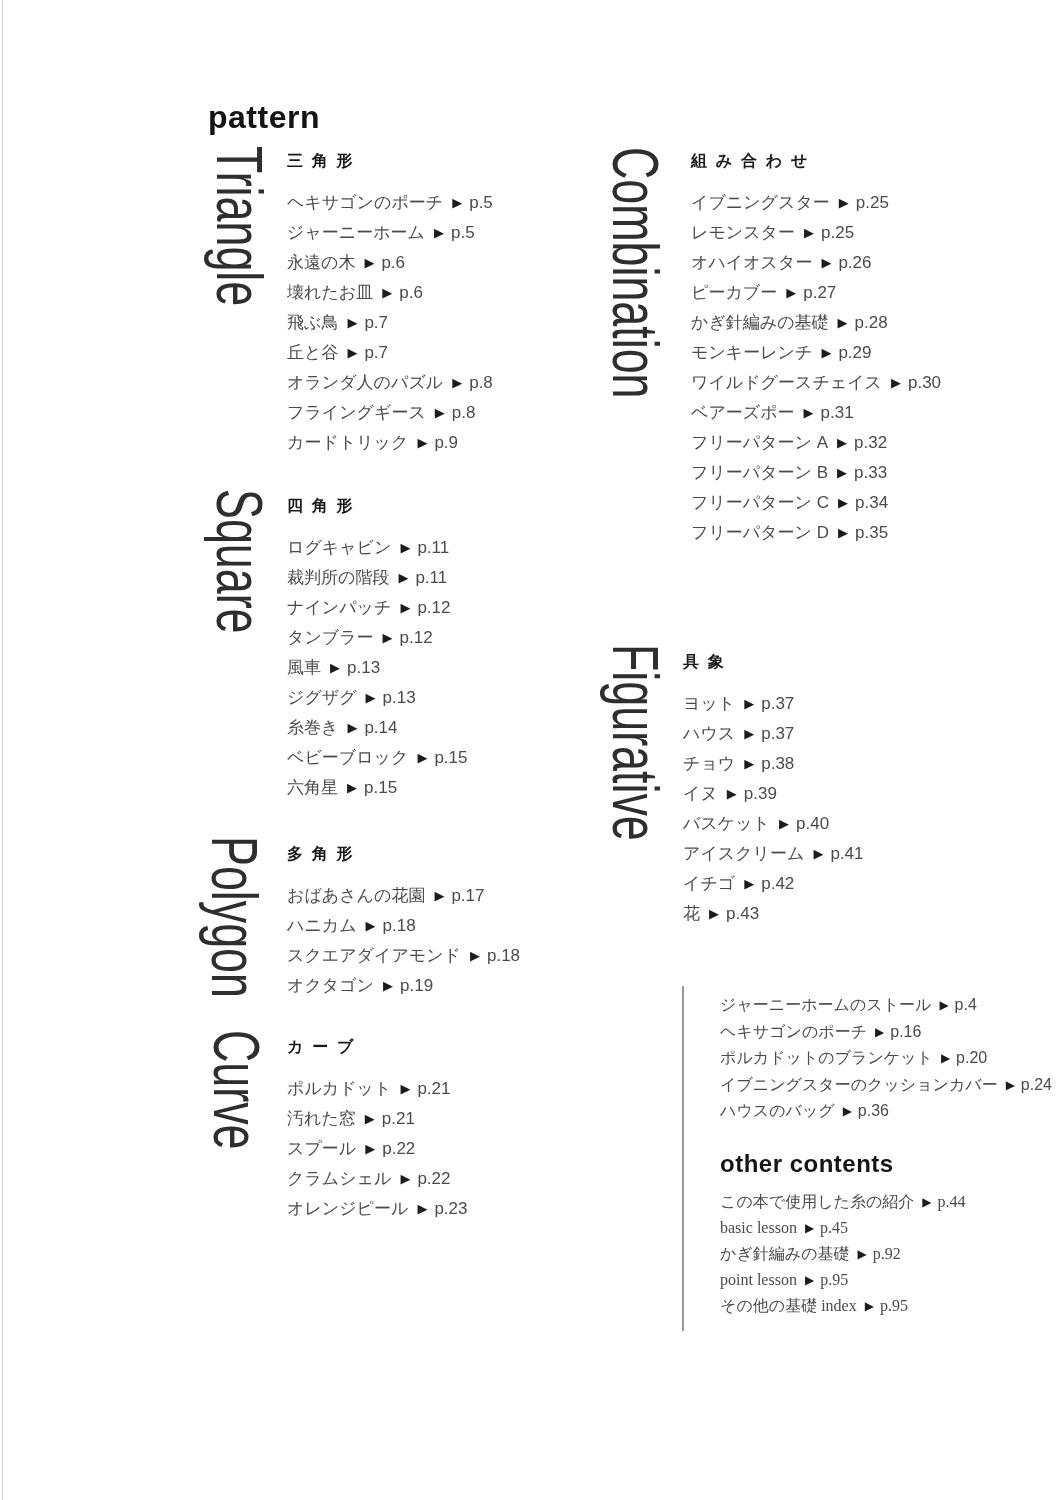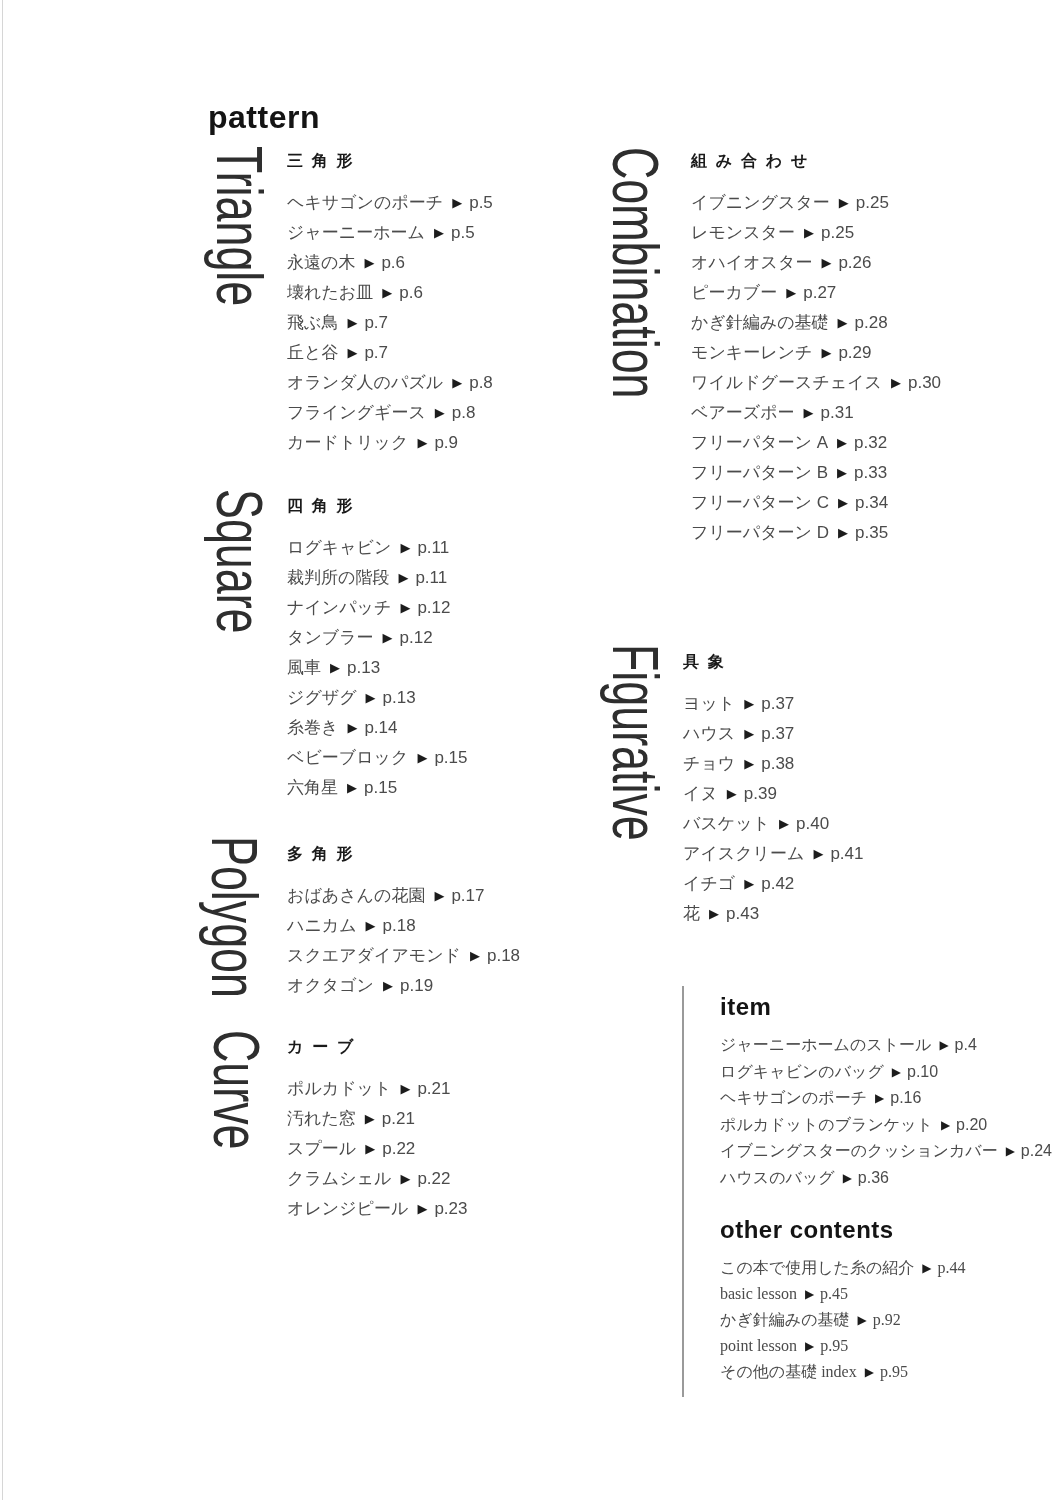--- a/index.html
+++ b/index.html
@@ -190,24 +190,22 @@
       <li class="row"><span class="lbl">チョウ</span><span class="mk">▶</span><span class="pg">p.38</span></li>
       <li class="row"><span class="lbl">イヌ</span><span class="mk">▶</span><span class="pg">p.39</span></li>
       <li class="row"><span class="lbl">バスケット</span><span class="mk">▶</span><span class="pg">p.40</span></li>
       <li class="row"><span class="lbl">アイスクリーム</span><span class="mk">▶</span><span class="pg">p.41</span></li>
       <li class="row"><span class="lbl">イチゴ</span><span class="mk">▶</span><span class="pg">p.42</span></li>
       <li class="row"><span class="lbl">花</span><span class="mk">▶</span><span class="pg">p.43</span></li>
     </ul>
 </section>
 
 <section id="items-block">
-  <h2 class="latin-heading">item</h2>
   <ul class="item-list">
       <li class="row"><span class="lbl">ジャーニーホームのストール</span><span class="mk">▶</span><span class="pg">p.4</span></li>
-      <li class="row"><span class="lbl">ログキャビンのバッグ</span><span class="mk">▶</span><span class="pg">p.10</span></li>
       <li class="row"><span class="lbl">ヘキサゴンのポーチ</span><span class="mk">▶</span><span class="pg">p.16</span></li>
       <li class="row"><span class="lbl">ポルカドットのブランケット</span><span class="mk">▶</span><span class="pg">p.20</span></li>
       <li class="row"><span class="lbl">イブニングスターのクッションカバー</span><span class="mk">▶</span><span class="pg">p.24</span></li>
       <li class="row"><span class="lbl">ハウスのバッグ</span><span class="mk">▶</span><span class="pg">p.36</span></li>
     </ul>
   <h2 class="latin-heading second">other contents</h2>
   <ul class="item-list other-list">
       <li class="row"><span class="lbl">この本で使用した糸の紹介</span><span class="mk">▶</span><span class="pg">p.44</span></li>
       <li class="row"><span class="lbl">basic lesson</span><span class="mk">▶</span><span class="pg">p.45</span></li>
       <li class="row"><span class="lbl">かぎ針編みの基礎</span><span class="mk">▶</span><span class="pg">p.92</span></li>

